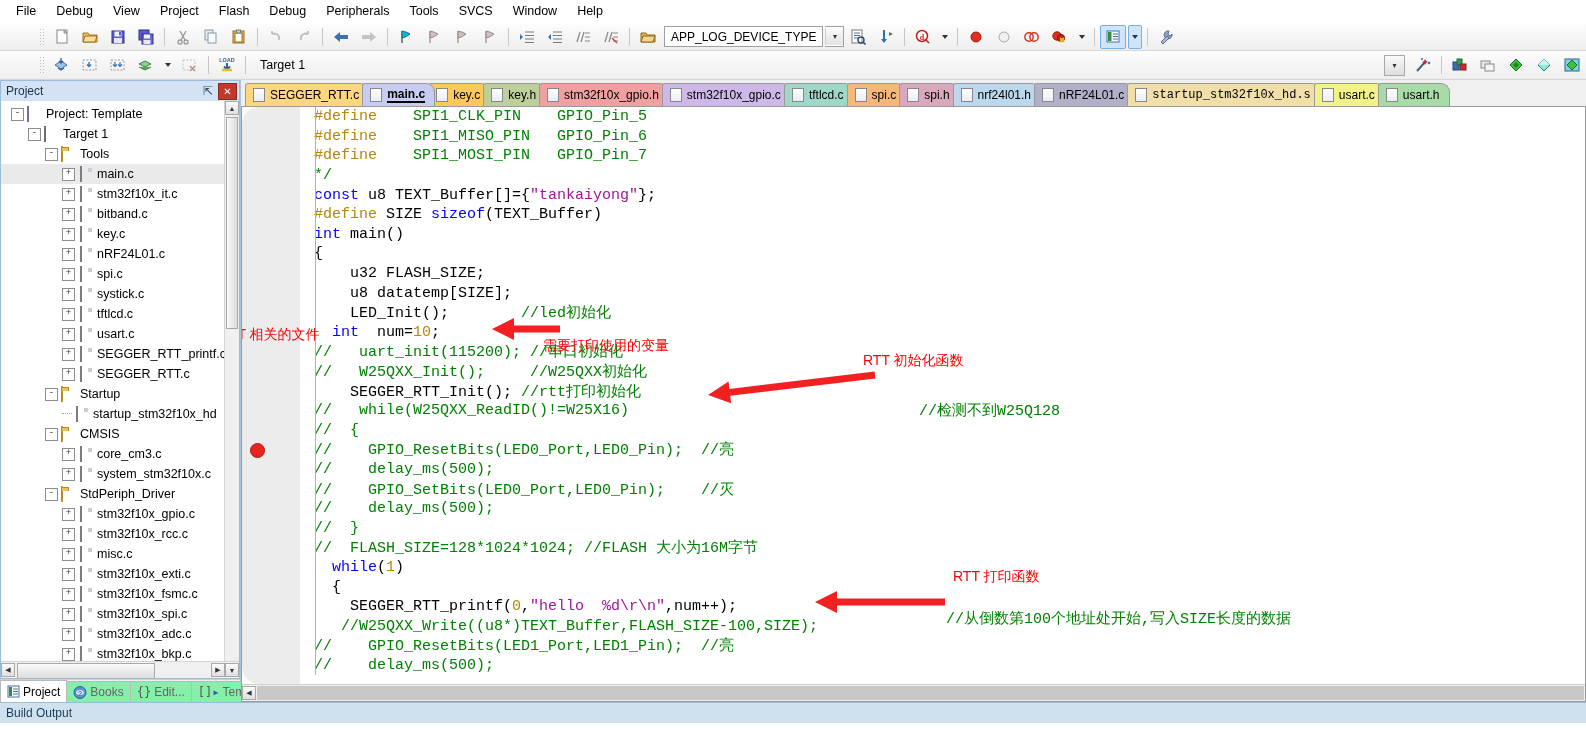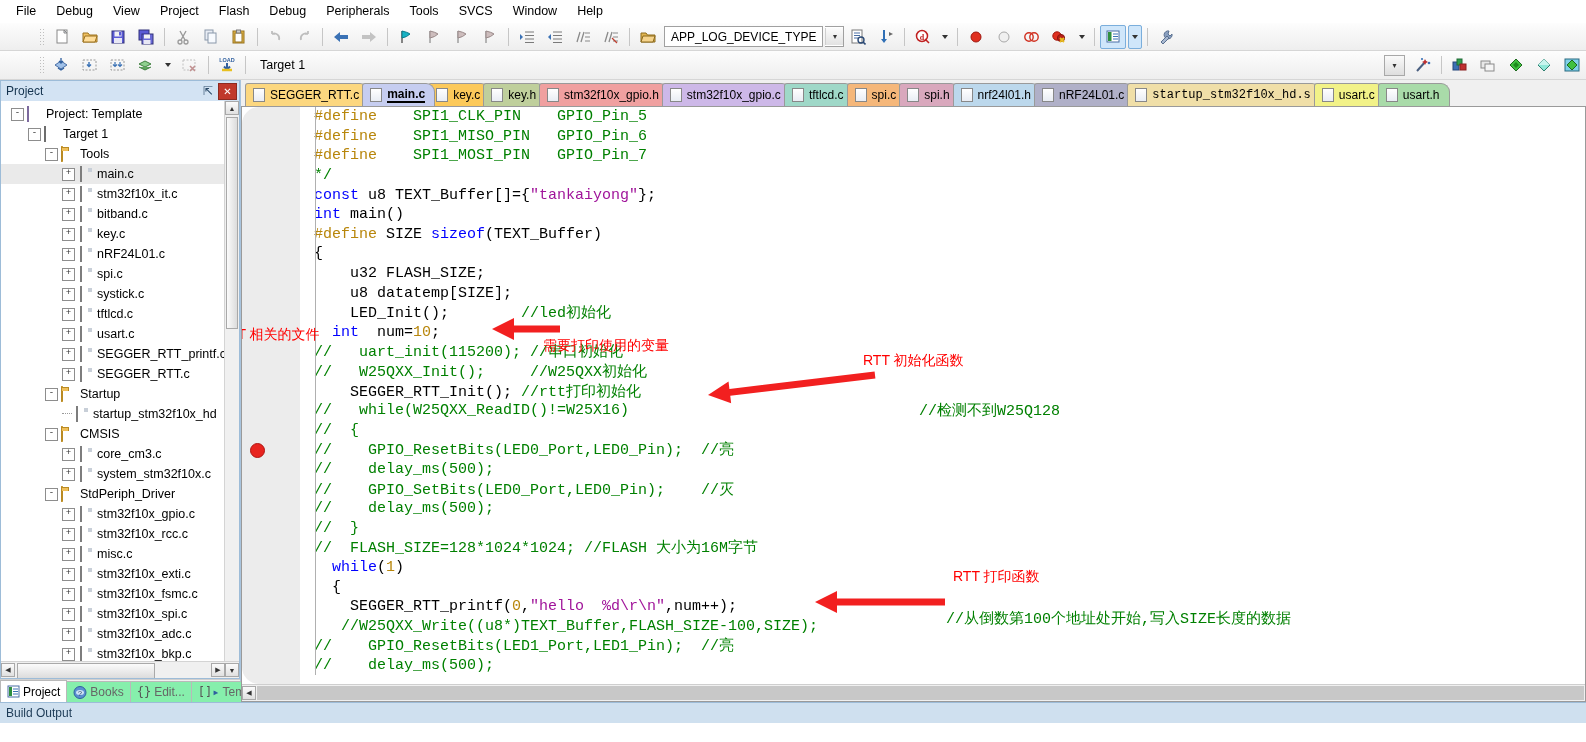--- a/index.html
+++ b/index.html
@@ -793,22 +793,22 @@
         <div class="gutter">
           <div class="brk" id="brkdot" style="top: 336.2px;"></div>
         </div>
         <div class="code-scroll">
           <div class="lines" id="codelines">
               <div class="ln"><span><span class="pp">#define</span><span class="grn">    SPI1_CLK_PIN    GPIO_Pin_5</span></span></div>
               <div class="ln"><span><span class="pp">#define</span><span class="grn">    SPI1_MISO_PIN   GPIO_Pin_6</span></span></div>
               <div class="ln"><span><span class="pp">#define</span><span class="grn">    SPI1_MOSI_PIN   GPIO_Pin_7</span></span></div>
               <div class="ln"><span><span class="cm">*/</span></span></div>
               <div class="ln"><span><span class="kw">const</span><span class="tx"> u8 TEXT_Buffer[]={</span><span class="str">"tankaiyong"</span><span class="tx">};</span></span></div>
+              <div class="ln"><span><span class="pp">#define</span><span class="tx"> SIZE </span><span class="kw">sizeof</span><span class="tx">(TEXT_Buffer)</span></span></div>
               <div class="ln"><span><span class="kw">int</span><span class="tx"> main()</span></span></div>
-              <div class="ln"><span><span class="pp">#define</span><span class="tx"> SIZE </span><span class="kw">sizeof</span><span class="tx">(TEXT_Buffer)</span></span></div>
               <div class="ln"><span><span class="tx">{</span></span></div>
               <div class="ln"><span><span class="tx">    u32 FLASH_SIZE;</span></span></div>
               <div class="ln"><span><span class="tx">    u8 datatemp[SIZE];</span></span></div>
               <div class="ln"><span><span class="tx">    LED_Init();        </span><span class="cm">//led初始化</span></span></div>
               <div class="ln"><span><span class="kw">  int</span><span class="tx">  num=</span><span class="num2">10</span><span class="tx">;</span></span></div>
               <div class="ln"><span><span class="cm">//   uart_init(115200); //串口初始化</span></span></div>
               <div class="ln"><span><span class="cm">//   W25QXX_Init();     //W25QXX初始化</span></span></div>
               <div class="ln"><span><span class="tx">    SEGGER_RTT_Init(); </span><span class="cm">//rtt打印初始化</span></span></div>
               <div class="ln"><span><span class="cm">//   while(W25QXX_ReadID()!=W25X16)</span></span></div>
               <div class="ln"><span><span class="cm">//  {</span></span></div>

